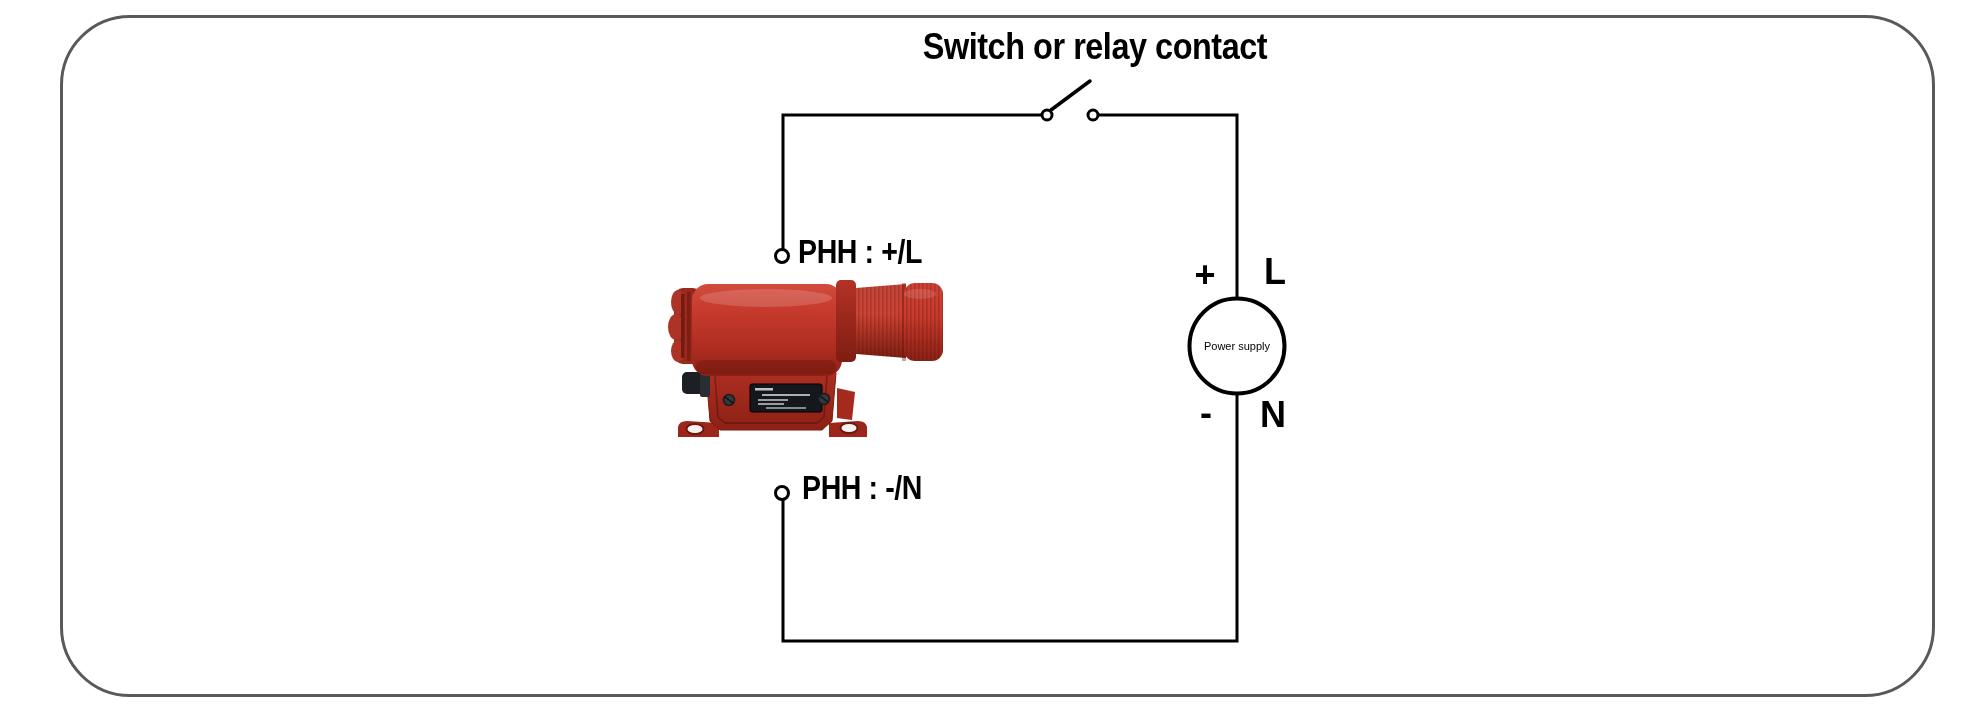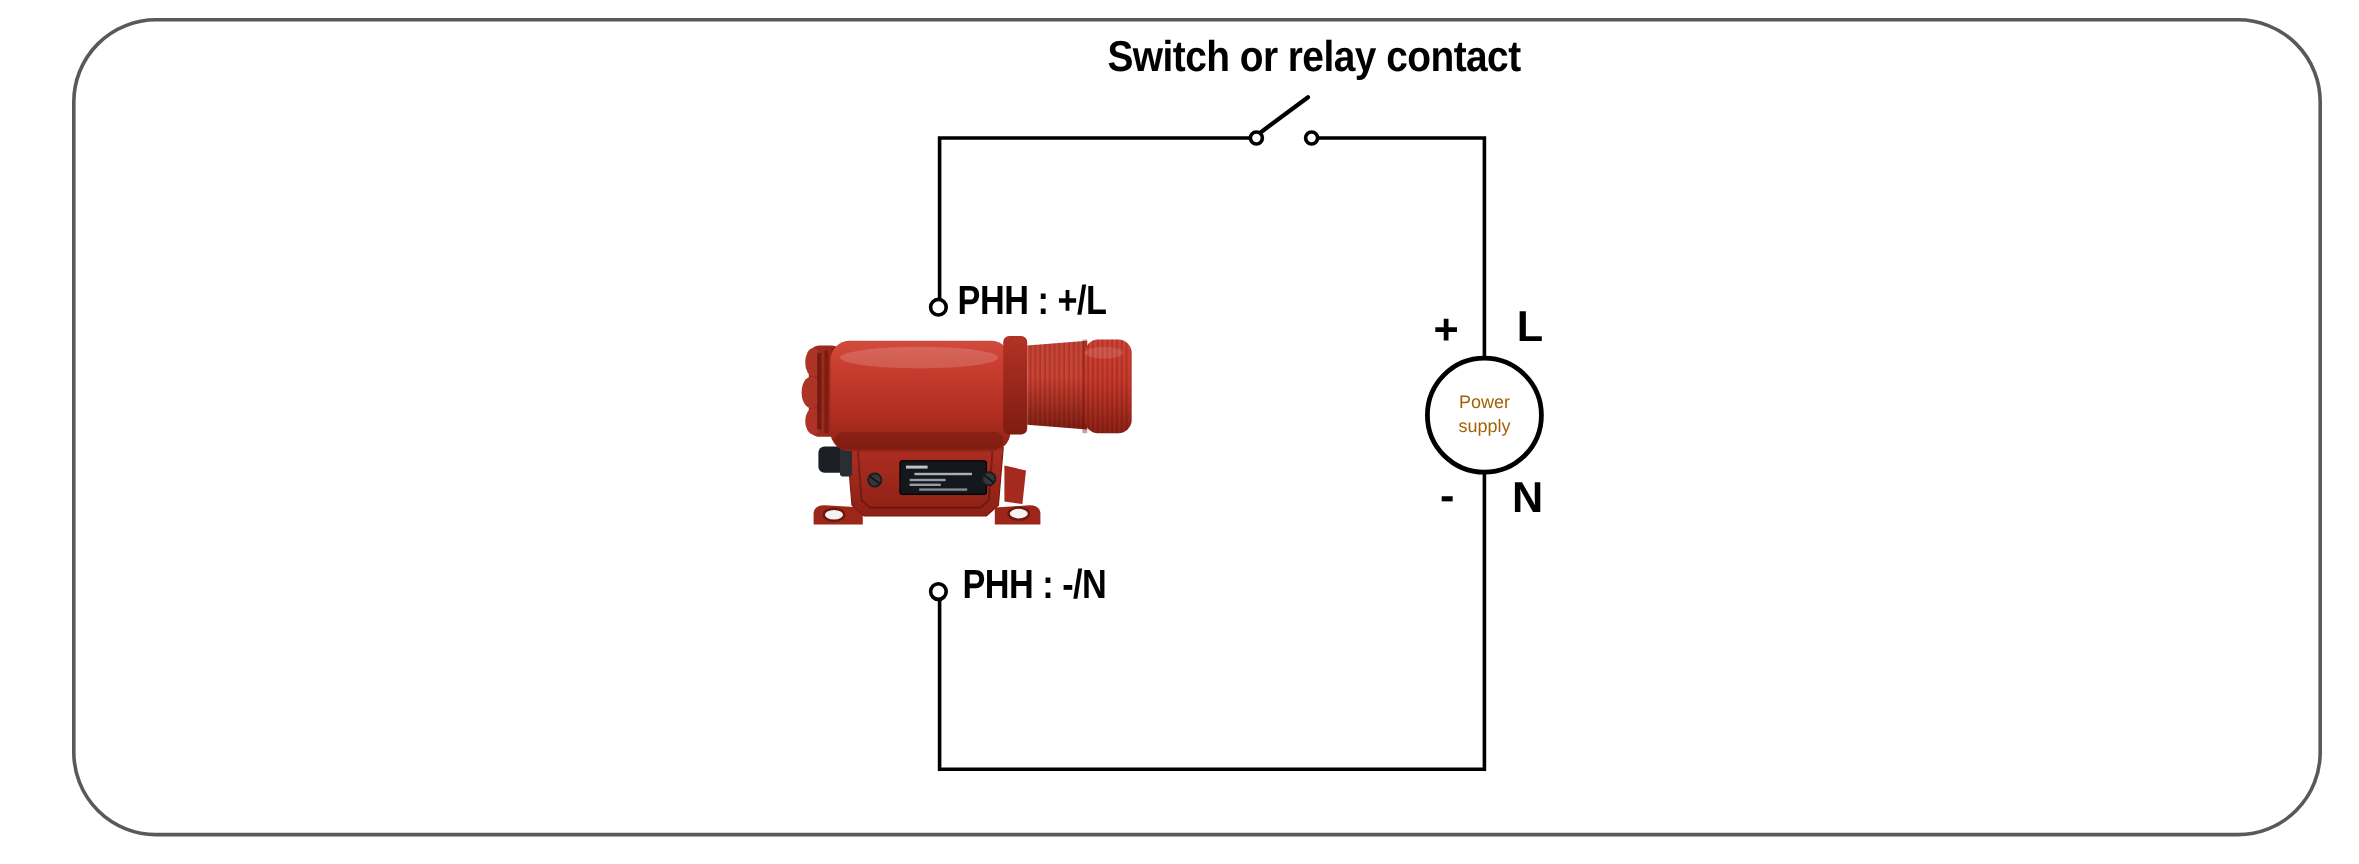--- a/index.html
+++ b/index.html
@@ -26,21 +26,21 @@
        transform:scaleX(0.84);transform-origin:left center;}
   .phh-top{left:798px;top:232px;}
   .phh-bottom{left:802px;top:468px;}
   .pol{font-size:36px;font-weight:bold;text-align:center;width:60px;}
   .plus{left:1175px;top:254px;}
   .lab-l{left:1245px;top:251px;}
   .minus{left:1176px;top:392px;}
   .lab-n{left:1243px;top:394px;}
   .power{position:absolute;left:1194px;top:320px;width:86px;height:52px;
          display:flex;align-items:center;justify-content:center;text-align:center;
-         font-size:15px;line-height:20px;color:#a16207;white-space:normal;}
+         font-size:11px;line-height:20px;color:#000000;white-space:normal;}
 </style>
 </head>
 <body>
 
 <div class="stage">
 
   <div class="frame"></div>
 
   <svg class="circuit" viewBox="0 0 1966 720" fill="none">
 

